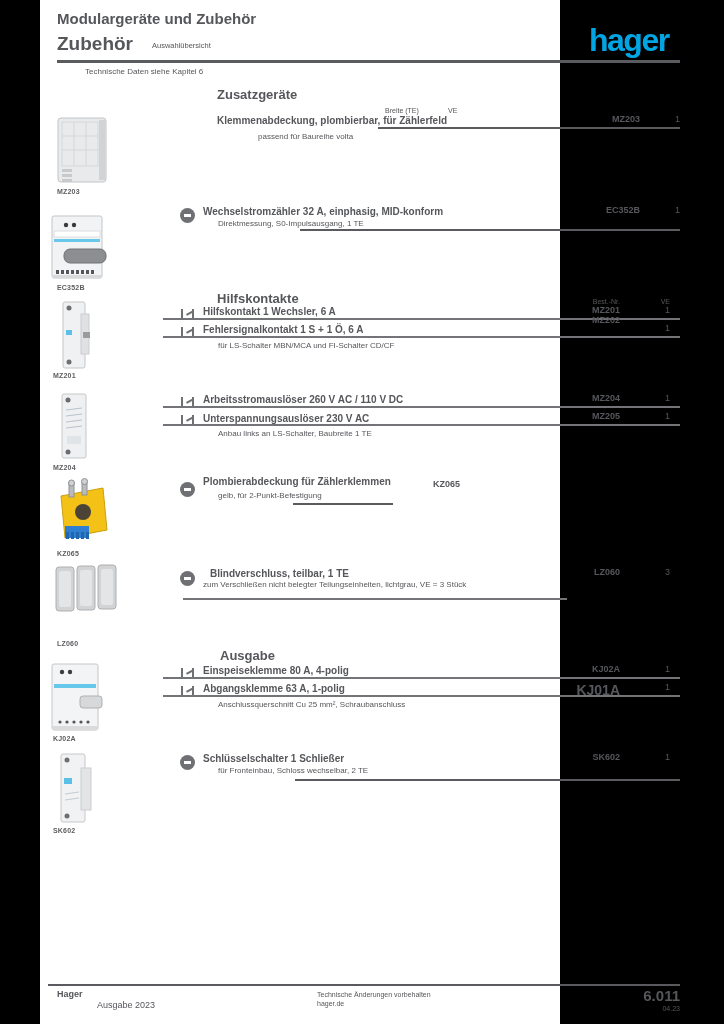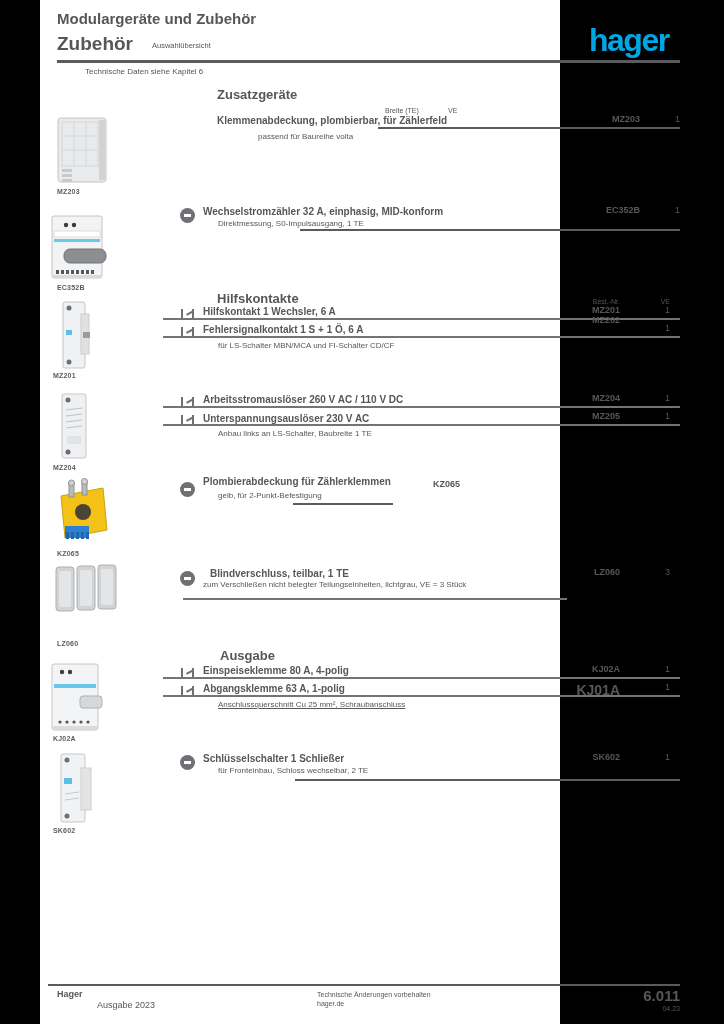--- a/index.html
+++ b/index.html
@@ -209,21 +209,21 @@
   <div class="ln thin" style="left:123px;top:677px;width:517px;"></div>
   <div class="picto" style="left:140px;top:685px;">
       <span class="pl1"></span>
       <span class="pl2"></span>
       <span class="pl3"></span>
     </div>
   <div class="t b" style="left:163px;top:683px;font-size:10px;">Abgangsklemme 63 A, 1-polig</div>
   <div class="t b rt" style="left:520px;top:683px;width:60px;font-size:14px;">KJ01A</div>
   <div class="t rt" style="left:600px;top:683px;width:30px;font-size:9px;">1</div>
   <div class="ln thin" style="left:123px;top:695px;width:517px;"></div>
-  <div class="t" style="left:178px;top:701px;font-size:8px;text-decoration:underline;">Anschlussquerschnitt Cu 25 mm², Schraubanschluss</div>
+  <div class="t" style="left:178px;top:701px;font-size:8px;">Anschlussquerschnitt Cu 25 mm², Schraubanschluss</div>
   <div class="ph" style="left:10px;top:660px;">
     <svg width="55" height="75" viewBox="0 0 55 75">
       <rect x="2" y="4" width="46" height="66" rx="2" fill="#f3f4f5" stroke="#c5c6c8"></rect>
       <circle cx="12" cy="12" r="2.2" fill="#3c3d3f"></circle>
       <circle cx="20" cy="12" r="2.2" fill="#3c3d3f"></circle>
       <rect x="4" y="24" width="42" height="4" fill="#66c8ea"></rect>
       <rect x="30" y="36" width="22" height="12" rx="3" fill="#d7d8da" stroke="#b0b1b3"></rect>
       <circle cx="10" cy="62" r="1.6" fill="#555659"></circle>
         <circle cx="17" cy="62" r="1.6" fill="#555659"></circle>
       <circle cx="24" cy="62" r="1.6" fill="#555659"></circle>

